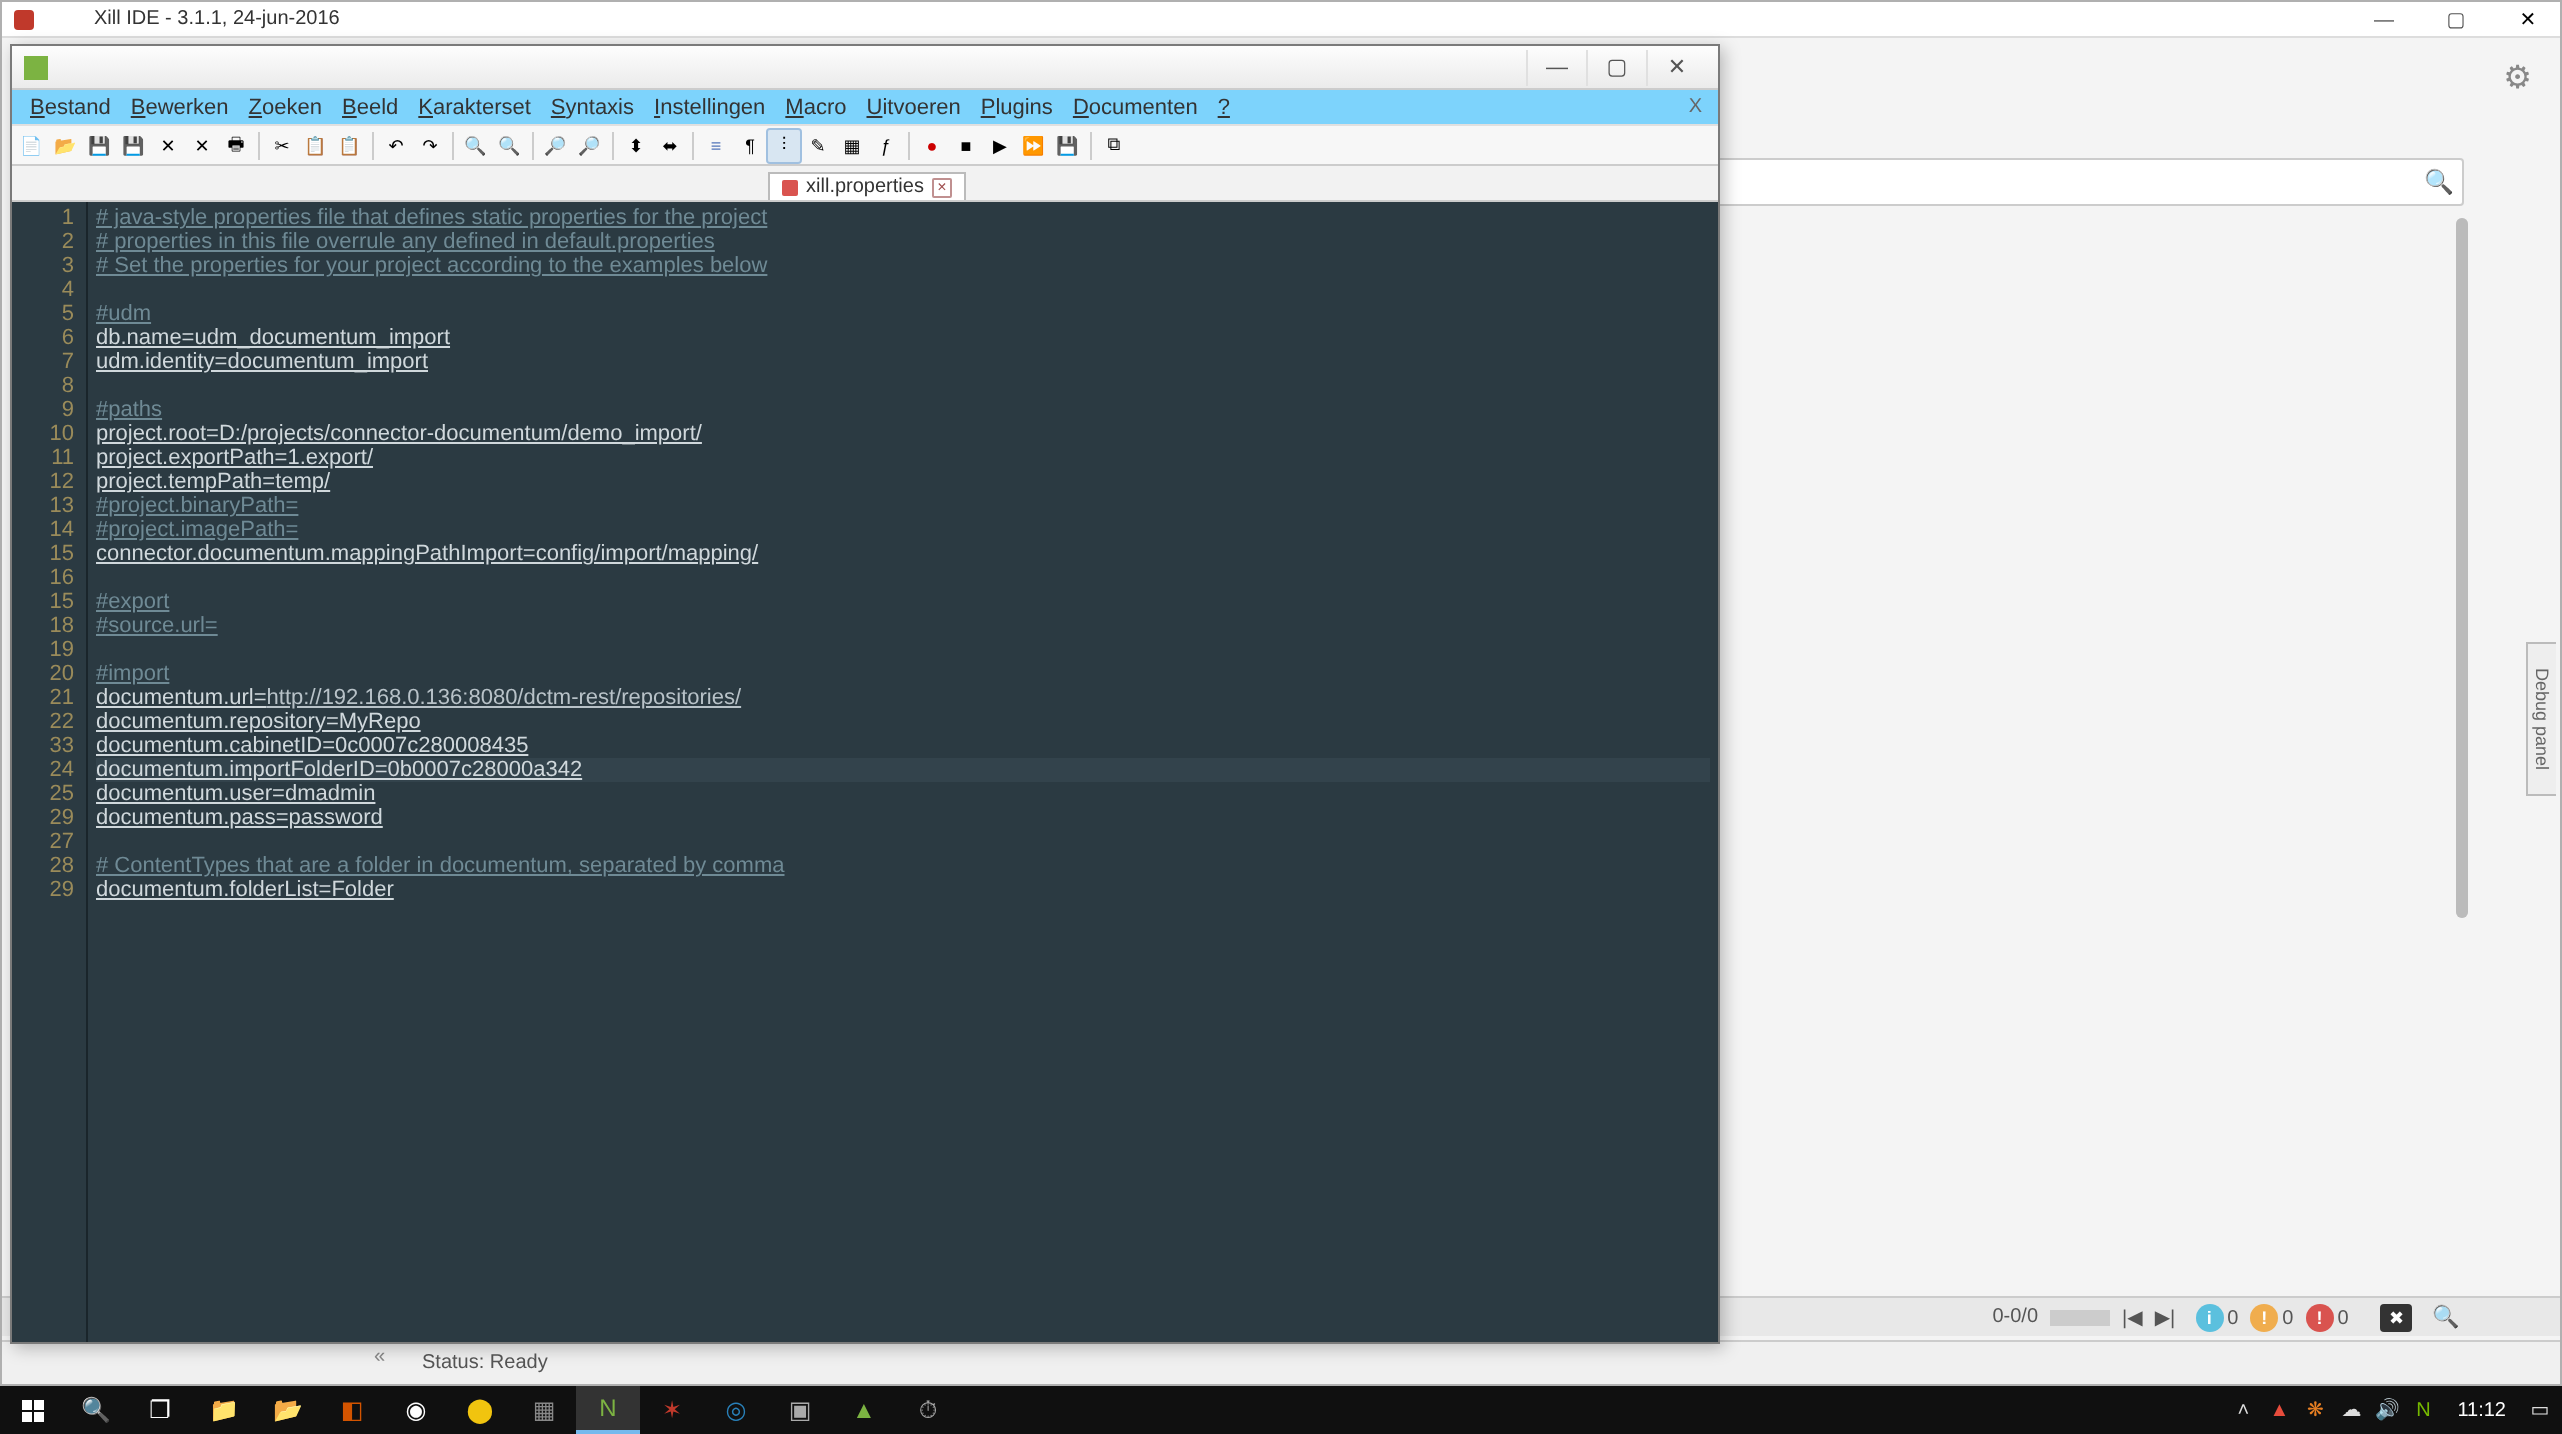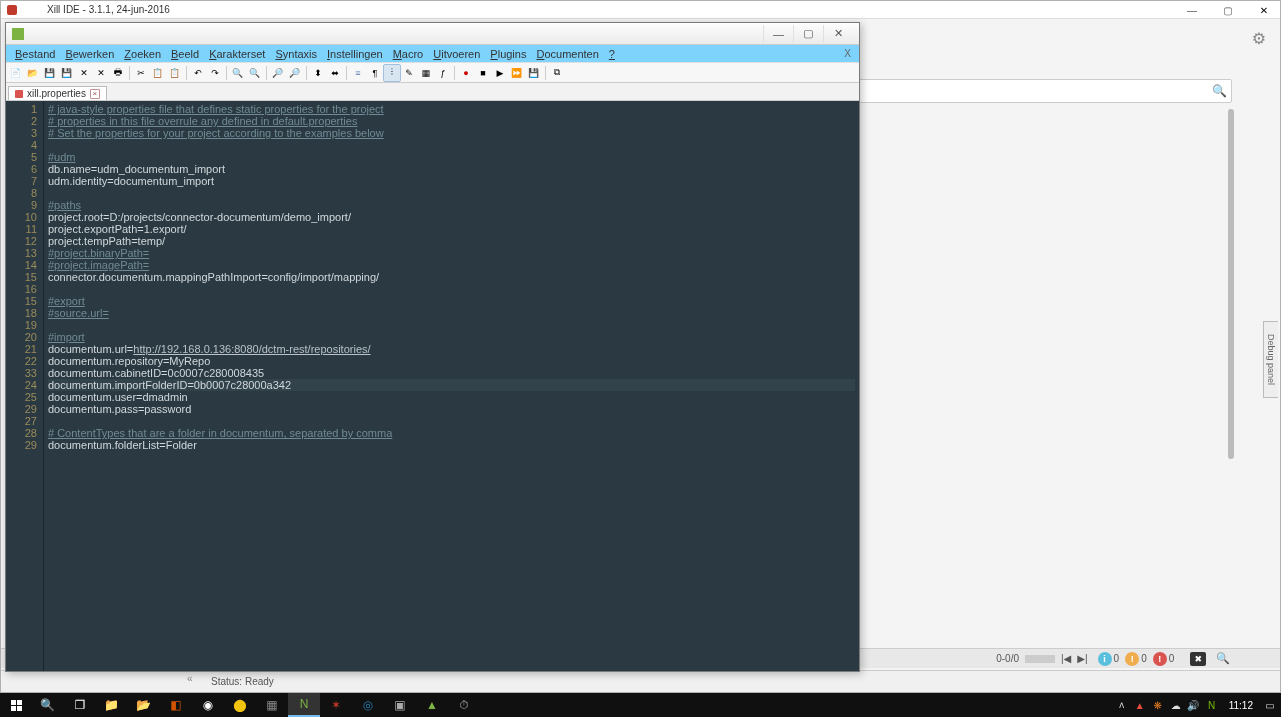--- a/index.html
+++ b/index.html
@@ -39,31 +39,31 @@
 
 .npp-menu { height: 18px; background: #7dd3fc; border-bottom: 1px solid #e0e0e0; display: flex; align-items: center; padding: 0 4px; gap: 0; font-size: 11px; color: #333; }
 .npp-menu span { padding: 0 5px; cursor: pointer; }
 .npp-menu span u { text-decoration: underline; }
 .npp-menu .close-x { margin-left: auto; color: #666; font-size: 10px; padding-right: 4px; }
 
 .npp-toolbar { height: 20px; background: #f7f7f7; border-bottom: 1px solid #ccc; display: flex; align-items: center; padding: 0 2px; gap: 1px; }
 .npp-toolbar .tbtn { width: 16px; height: 16px; display: inline-flex; align-items: center; justify-content: center; font-size: 9px; cursor: pointer; border-radius: 1px; }
 .npp-toolbar .sep { width: 1px; height: 14px; background: #ccc; margin: 0 2px; }
 
-.npp-tabs { height: 18px; background: #f2f2f2; border-bottom: 1px solid #ccc; display: flex; align-items: flex-end; padding-left: 2px; }
+.npp-tabs { height: 18px; background: #f2f2f2; border-bottom: 1px solid #ccc; display: flex; align-items: flex-end; padding-left: 2px; justify-content: center; }
 .npp-tab { background: #fff; border: 1px solid #bbb; border-bottom: none; padding: 1px 6px; font-size: 10px; color: #333; display: flex; align-items: center; gap: 4px; cursor: pointer; }
 .npp-tab .dot { width: 8px; height: 8px; background: #d9534f; border-radius: 1px; }
 .npp-tab .tab-close { width: 10px; height: 10px; border: 1px solid #c09090; border-radius: 1px; font-size: 8px; display: flex; align-items: center; justify-content: center; color: #a05050; }
 
 .npp-editor { flex: 1; background: #2b3a42; display: flex; font-family: Consolas, monospace; font-size: 11px; line-height: 12px; overflow: hidden; }
 .gutter { width: 38px; background: #2b3a42; color: #9a8b5a; text-align: right; padding: 2px 6px 2px 0; border-right: 1px solid #1a252b; }
 .gutter div { height: 12px; }
 .code-area { flex: 1; padding: 2px 4px; color: #d0d8dc; white-space: pre; }
 .code-area .c-comment { color: #6f8a95; text-decoration: underline; }
-.code-area .c-key { color: #d0d8dc; }
+.code-area .c-key { color: #d0d8dc; text-decoration: underline; }
 .code-area .c-url { color: #b8c2c8; text-decoration: underline; }
 .code-area div { height: 12px; }
 .code-area .active-line { background: #33434c; }
 
 .npp-status { height: 18px; background: #eaeaea; border-top: 1px solid #ccc; display: flex; align-items: center; font-size: 10px; color: #333; padding: 0 6px; }
 .npp-status .cell { border-left: 1px solid #ccc; padding: 0 8px; height: 100%; display: flex; align-items: center; }
 .npp-status .first { border: none; flex: 0 0 180px; }
 
 
 .taskbar { position: absolute; bottom: 0; left: 0; right: 0; height: 24px; background: #101010; display: flex; align-items: center; }

